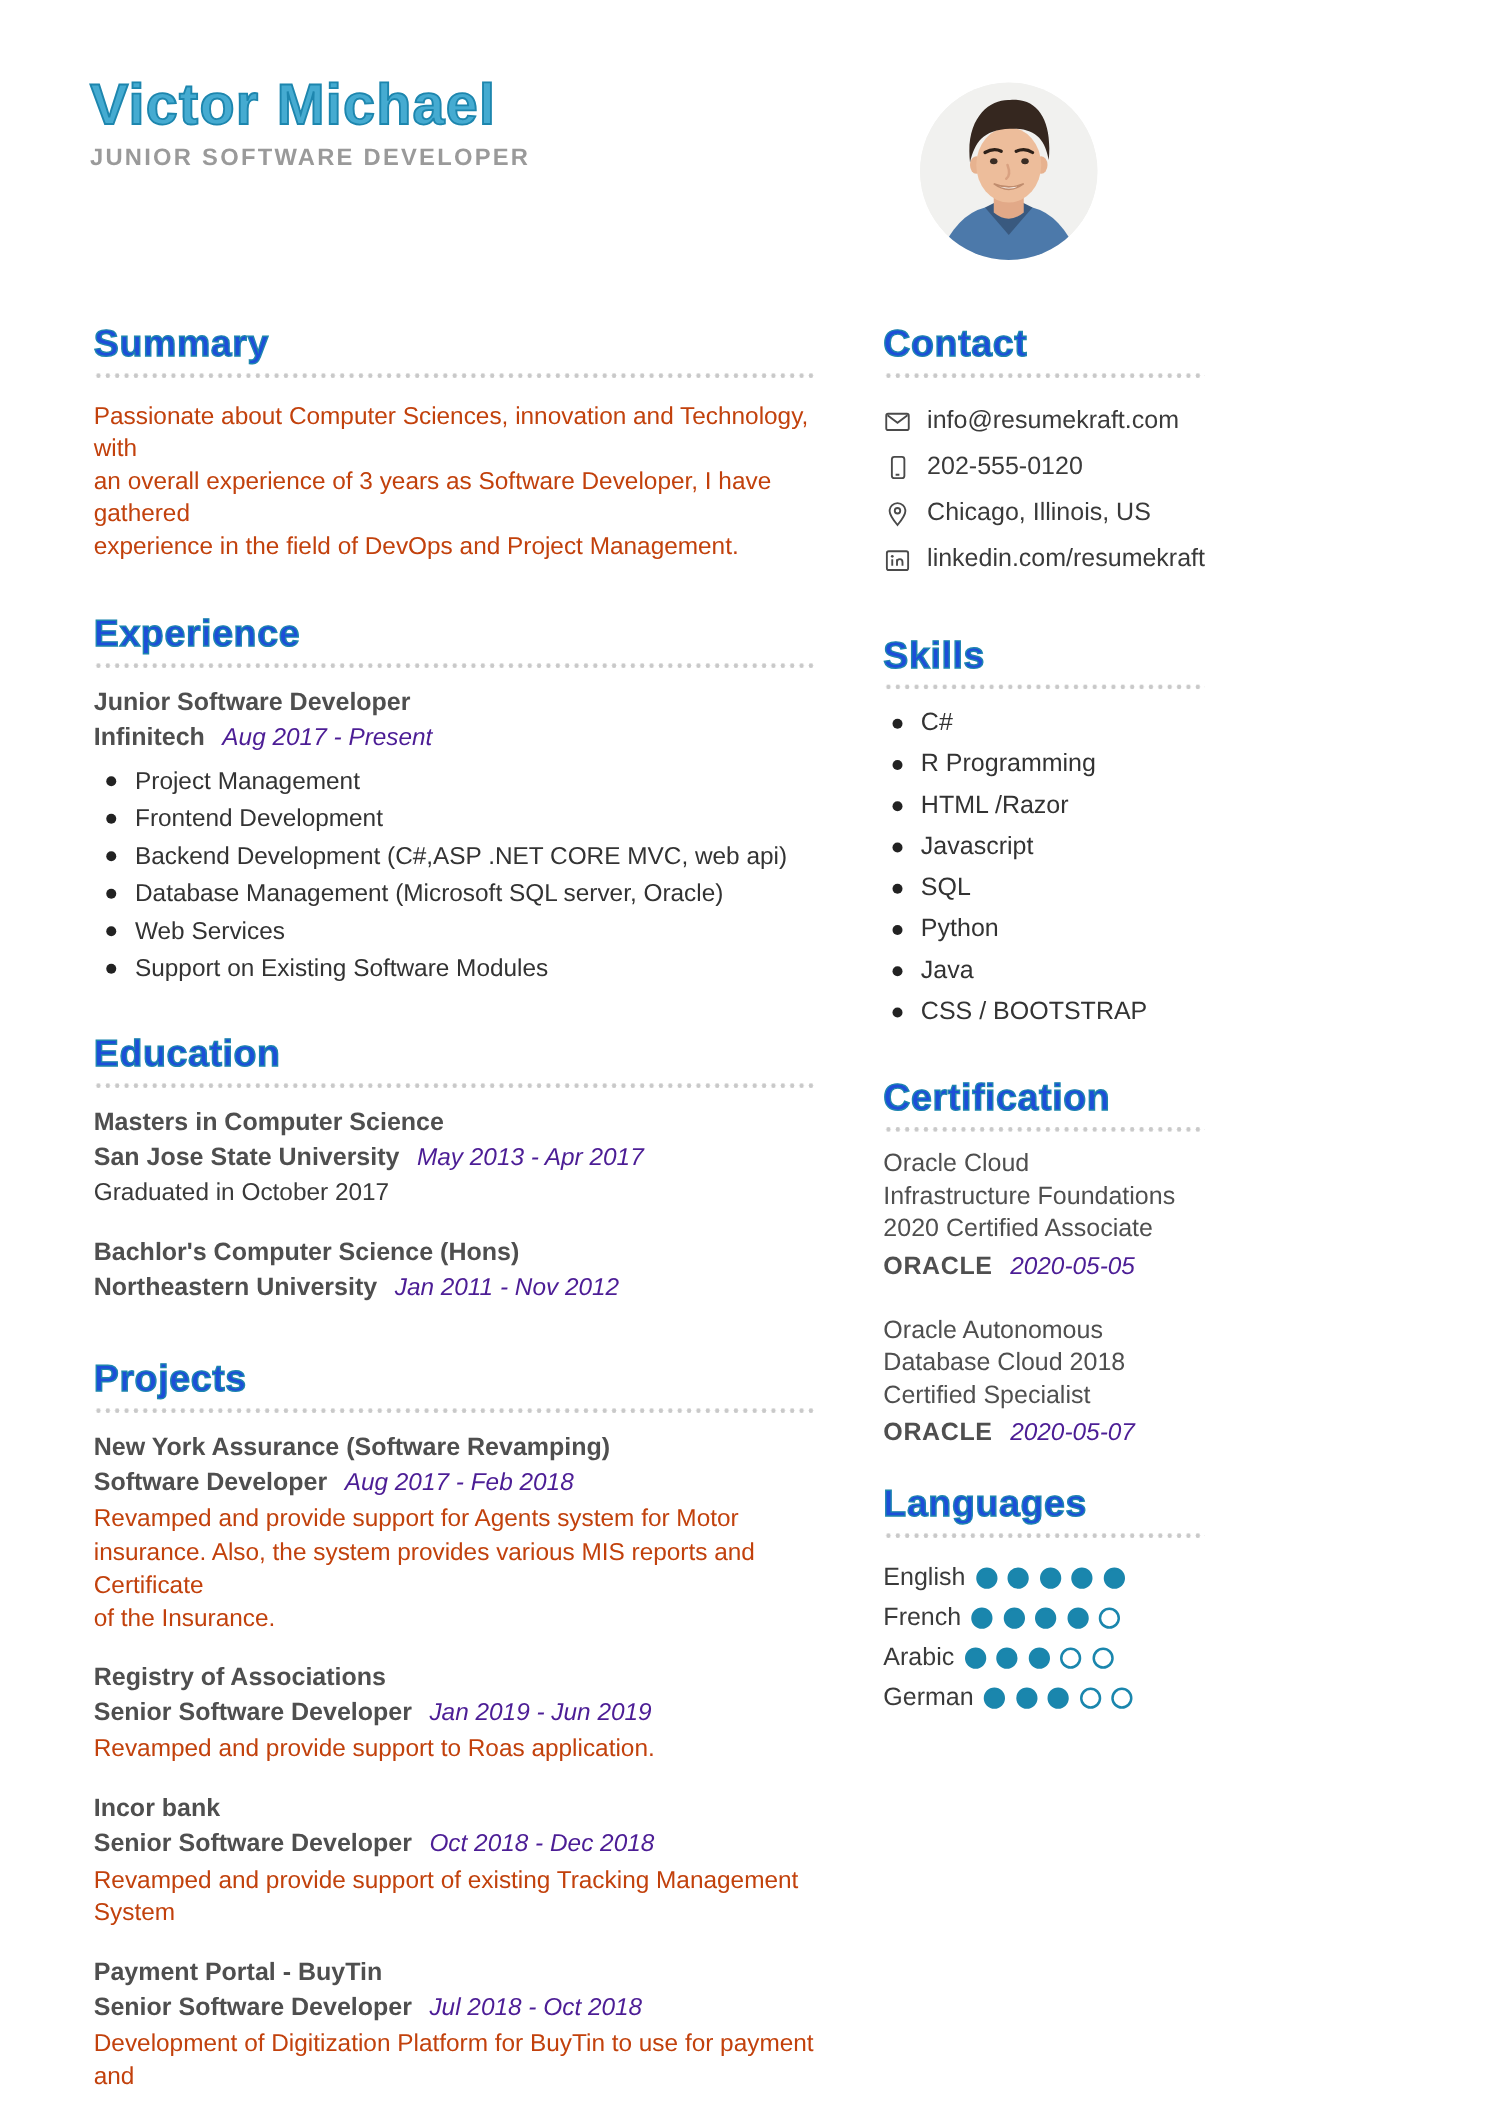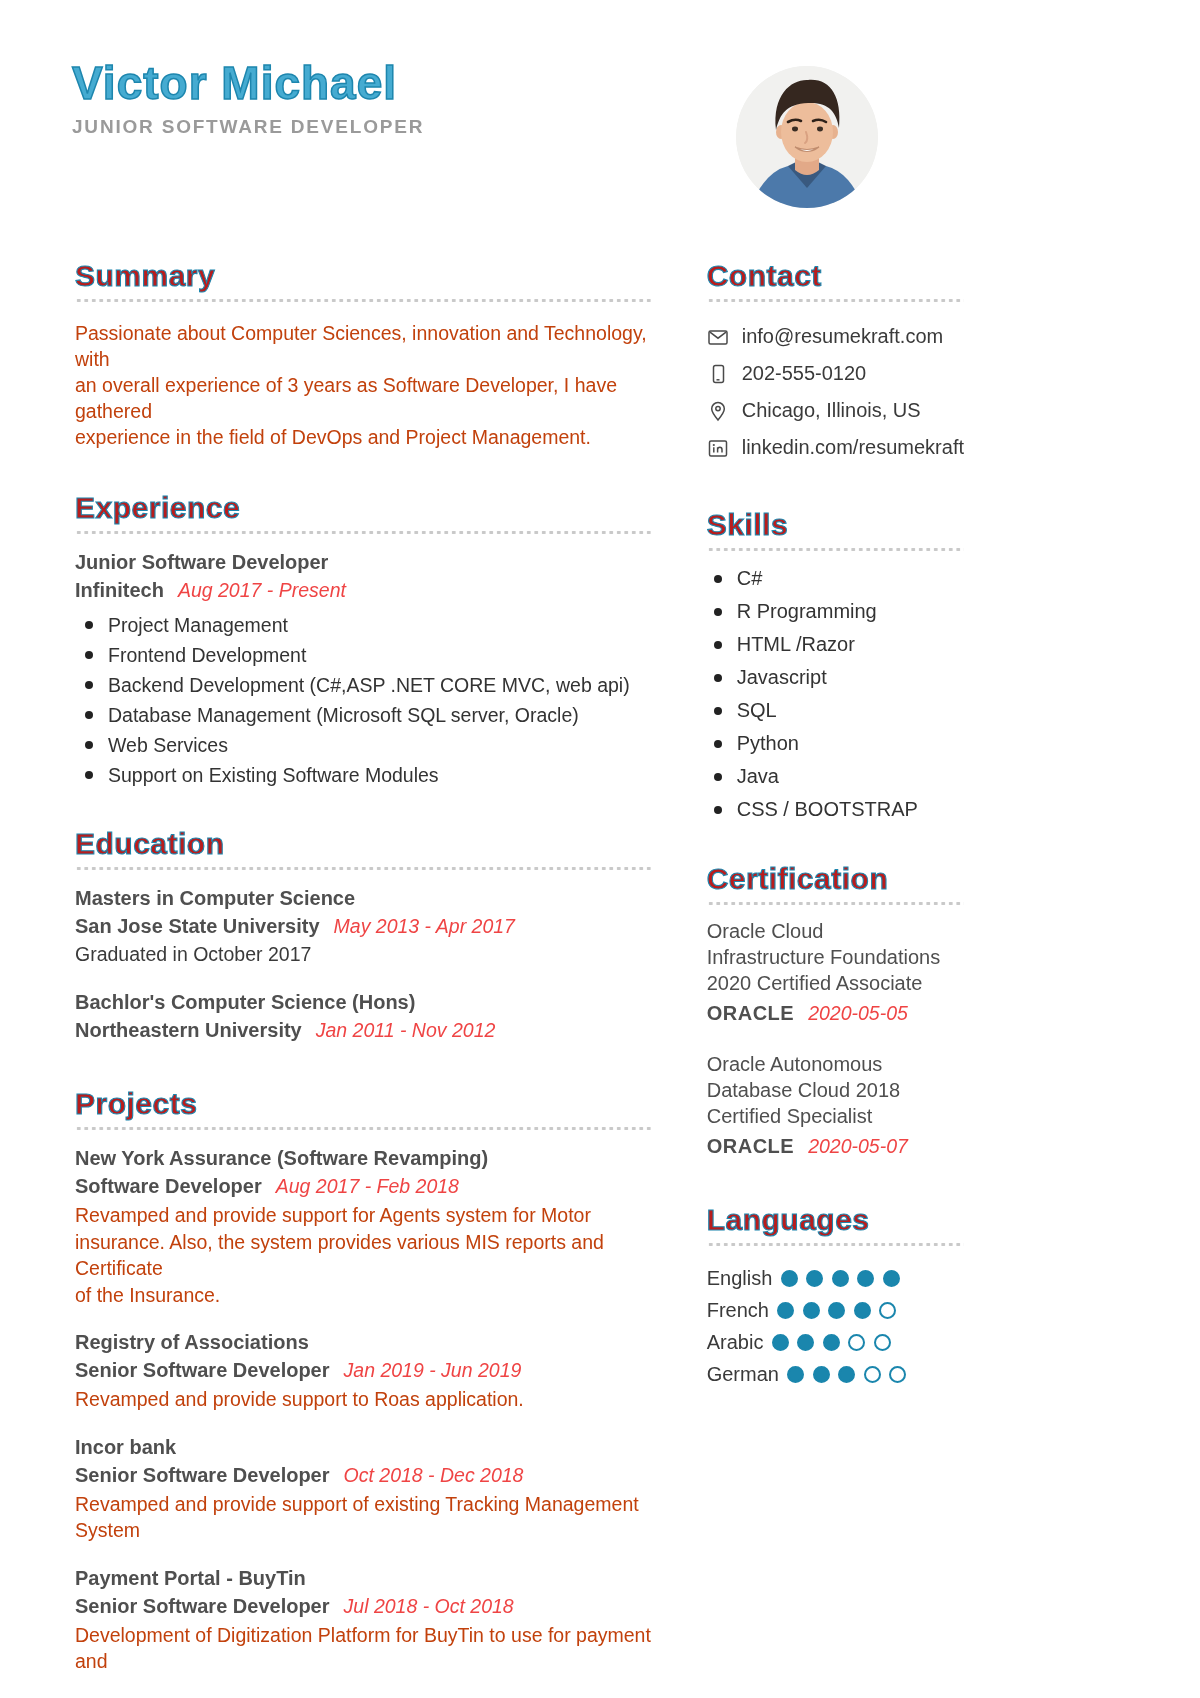--- a/index.html
+++ b/index.html
@@ -11,49 +11,49 @@
         -webkit-text-stroke:1.5px #1d86ae;letter-spacing:1px;}
   .headline{margin-top:6px;font-size:19px;font-weight:700;line-height:24px;
         color:#9a9a9a;letter-spacing:1.8px;}
   .photo{position:absolute;top:66px;right:86px;width:142px;height:142px;border-radius:50%;
         overflow:hidden;background:#f1f1ef;}
   
   .columns{display:flex;margin-top:119px;padding-left:75px;}
   .col-left{width:692px;}
   .col-right{width:300px;margin-left:55px;}
   section{display:block;}
-  .sec-title{margin:0;font-size:30px;font-weight:700;line-height:36px;color:#b91c1c;
+  .sec-title{margin:0;font-size:30px;font-weight:700;line-height:36px;color:#1d4ed8;
         -webkit-text-stroke:1.1px #1d86ae;letter-spacing:.5px;}
   .dotted{height:5px;margin-top:4px;
         background-image:radial-gradient(circle,#c9c9c9 1.7px,transparent 2px);
         background-size:7.5px 5px;background-repeat:repeat-x;}
   
   .para{margin-top:17px;}
   .pline{font-size:19.5px;line-height:26px;color:#c2410c;}
   .mt-exp{margin-top:40px;} .mt-edu{margin-top:36px;} .mt-prj{margin-top:42px;}
   .entry{margin-top:13px;}
   .entry + .entry{margin-top:20px;}
   .bold-line{font-size:20px;font-weight:700;line-height:28px;color:#4f4f4f;}
   .role-line{font-size:20px;line-height:28px;}
   .role-line .b{font-weight:700;color:#4f4f4f;}
-  .dates{font-style:italic;color:#ef4444;margin-left:14px;font-size:19.5px;}
+  .dates{font-style:italic;color:#4c1d95;margin-left:14px;font-size:19.5px;}
   .note{font-size:19.5px;line-height:28px;color:#3a3a3a;}
   ul.bullets{list-style:none;margin:6px 0 0 0;padding:0;}
   ul.bullets li{position:relative;padding-left:33px;font-size:19.5px;line-height:30px;color:#333;}
   ul.bullets li::before{content:"";position:absolute;left:10px;top:11px;width:8px;height:8px;
         border-radius:50%;background:#222;}
   .desc{margin-top:2px;}
   .desc .pline{line-height:26.5px;}
   
   .contact-list{margin-top:15px;}
   .c-row{display:flex;align-items:center;height:37px;}
   .c-row .ic{width:22px;height:22px;flex:0 0 22px;margin-right:13px;}
   .c-row .ct{font-size:20px;color:#3a3a3a;}
   .ic svg{display:block;}
-  .mt-skl{margin-top:41px;} .mt-crt{margin-top:35px;} .mt-lng{margin-top:42px;}
+  .mt-skl{margin-top:41px;} .mt-crt{margin-top:35px;} .mt-lng{margin-top:26px;}
   ul.skills{list-style:none;margin:10px 0 0 0;padding:0;}
   ul.skills li{position:relative;padding-left:30px;font-size:20px;line-height:33px;color:#333;}
   ul.skills li::before{content:"";position:absolute;left:7px;top:13px;width:8px;height:8px;
         border-radius:50%;background:#222;}
   .cert{margin-top:12px;}
   .cert + .cert{margin-top:24px;}
   .cert-line{font-size:20px;font-weight:400;line-height:26px;color:#4f4f4f;}
   .cert-org{margin-top:3px;font-size:20px;line-height:28px;}
   .cert-org .b{font-weight:700;color:#4f4f4f;letter-spacing:.5px;}
   .langs{margin-top:15px;}

